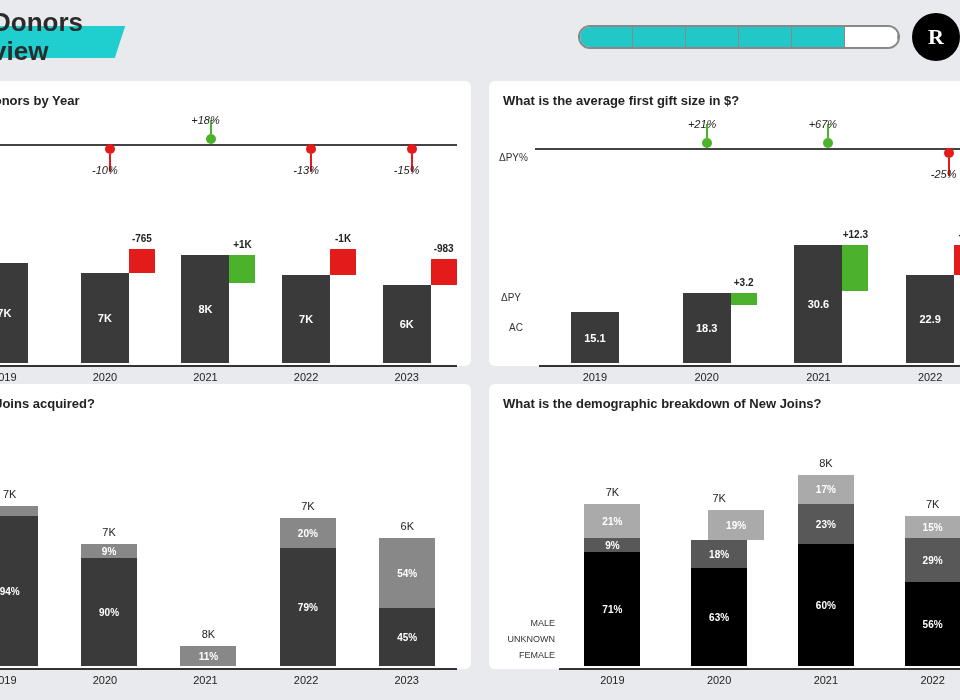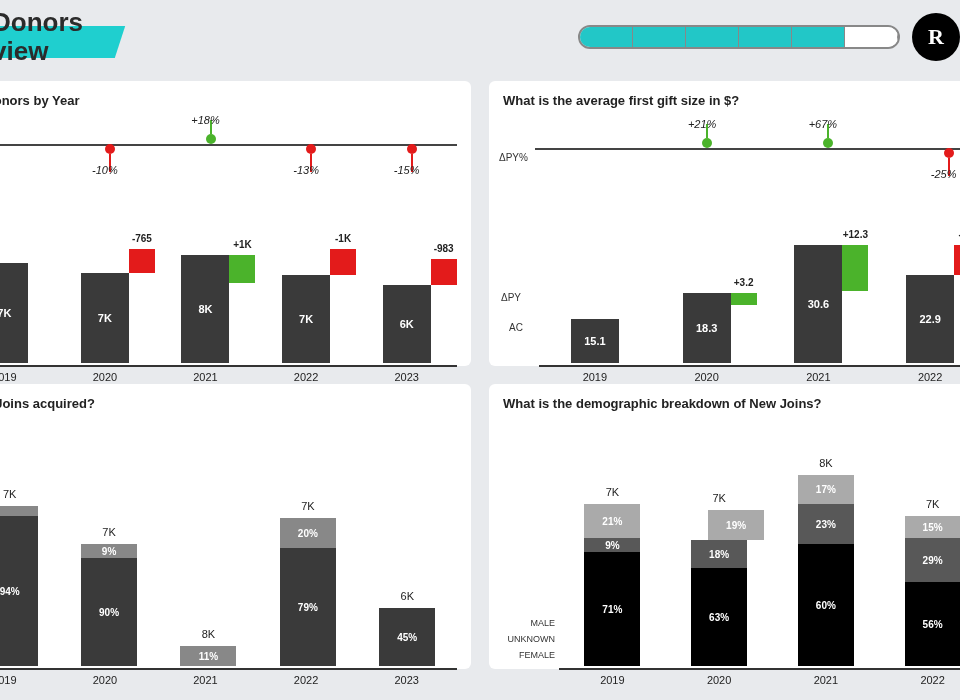--- a/index.html
+++ b/index.html
@@ -142,21 +142,21 @@
 
   <div class="card" style="margin-right:-40px">
     <div class="card-title">What is the average first gift size in $?</div>
     <div class="chart-area var-chart" id="chart1">
       <span class="left-lbl" style="top:34px;left:-4px">ΔPY%</span>
       <span class="left-lbl" style="bottom:80px;left:-2px">ΔPY</span>
       <span class="left-lbl" style="bottom:50px;left:6px">AC</span>
       <div class="pct-line" style="top:30px;left:32px"></div>
       <div class="bar-row" id="bars1" style="left:36px">
           <div class="var-col">
-            <div class="main-bar" style="height: 44px;">15.1</div>
+            <div class="main-bar" style="height: 51px;">15.1</div>
           </div>
           <div class="var-col">
             <div class="main-bar" style="height: 70px;">18.3<div class="delta-bar green" style="height: 12px; bottom: 58px;">
                 <span class="delta-lbl">+3.2</span>
               </div></div>
           </div>
           <div class="var-col">
             <div class="main-bar" style="height: 118px;">30.6<div class="delta-bar green" style="height: 46px; bottom: 72px;">
                 <span class="delta-lbl">+12.3</span>
               </div></div>
@@ -216,20 +216,21 @@
             <span class="total-lbl">7K</span>
             <div class="stack-bar">
               <div class="stack-seg seg-dark" style="height: 118px;">79%</div>
               <div class="stack-seg seg-light" style="height: 30px;">20%</div>
             </div>
           </div>
           <div class="stack-col">
             <span class="total-lbl">6K</span>
             <div class="stack-bar">
               <div class="stack-seg seg-dark" style="height: 58px;">45%</div>
+              <div class="stack-seg seg-light" style="height: 70px;">54%</div>
             </div>
           </div>
         </div>
       <div class="x-axis" id="xaxis2">
           <div class="x-tick">2019</div>
           <div class="x-tick">2020</div>
           <div class="x-tick">2021</div>
           <div class="x-tick">2022</div>
           <div class="x-tick">2023</div>
         </div>

